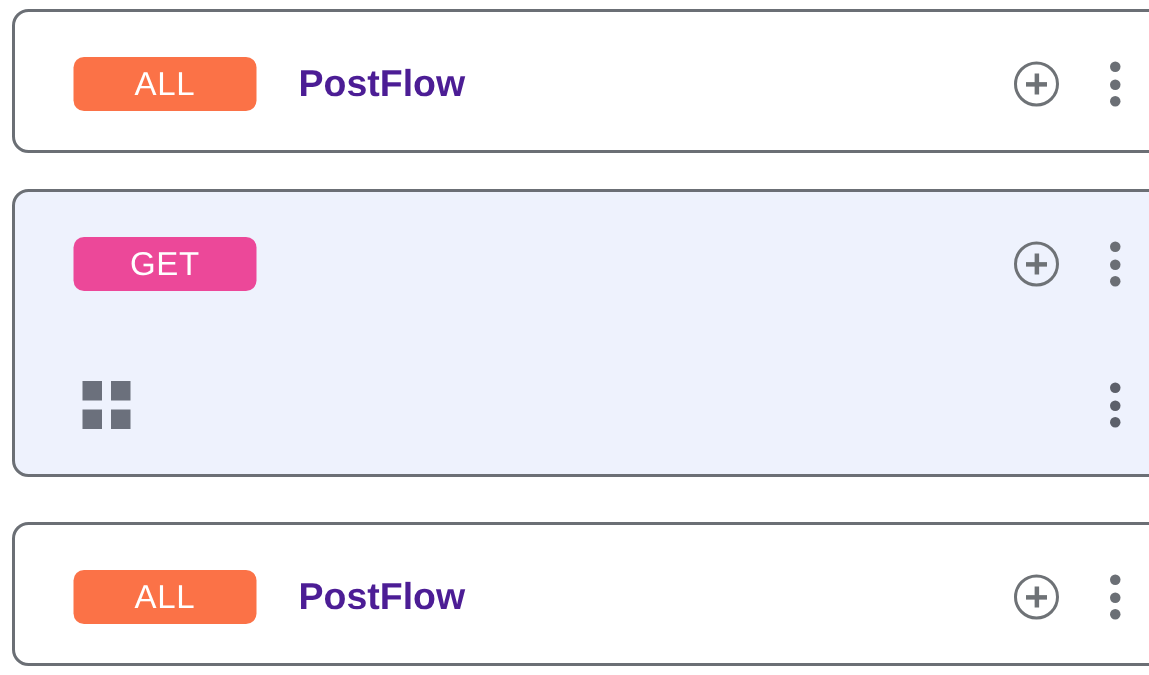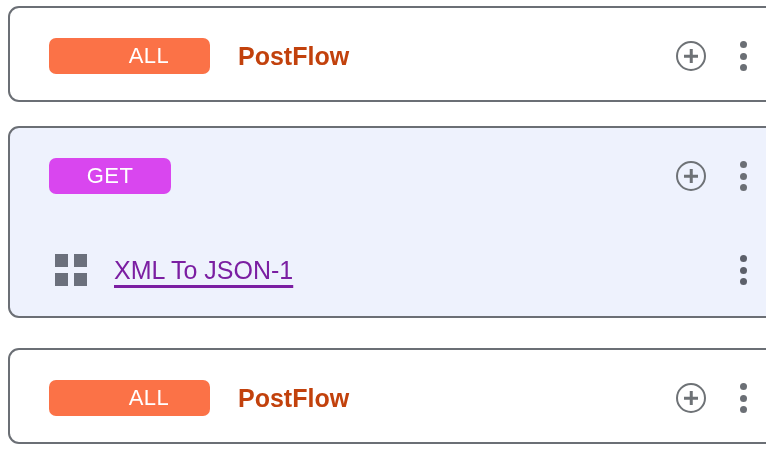--- a/index.html
+++ b/index.html
@@ -60,29 +60,29 @@
     height: 36px;
     line-height: 36px;
     border-radius: 7px;
     text-align: center;
     color: #ffffff;
     font-size: 22px;
     font-weight: 400;
     letter-spacing: 0.5px;
     user-select: none;
   }
-  .method-all { background: #fb7247; padding-left: 39px; }
-  .method-get { background: #d946ef; }
+  .method-all { background: #fb7247; }
+  .method-get { background: #ec4899; }
 
   
   .flow-title {
     margin-left: 28px;
     font-size: 25px;
     font-weight: bold;
-    color: #c2410c;
+    color: #4c1d95;
     white-space: nowrap;
   }
 
   
   .grid-icon {
     flex: 0 0 auto;
     display: grid;
     grid-template-columns: 13px 13px;
     grid-template-rows: 13px 13px;
     gap: 6px;
@@ -196,21 +196,20 @@
       </div>
     </div>
 
     <div class="flow-row child-row">
       <div class="grid-icon">
         <i></i>
         <i></i>
         <i></i>
         <i></i>
       </div>
-      <a class="policy-link">XML To JSON-1</a>
       <div class="row-actions menu-only">
         <div class="kebab-icon dark">
           <span></span>
           <span></span>
           <span></span>
         </div>
       </div>
     </div>
   </div>
 

